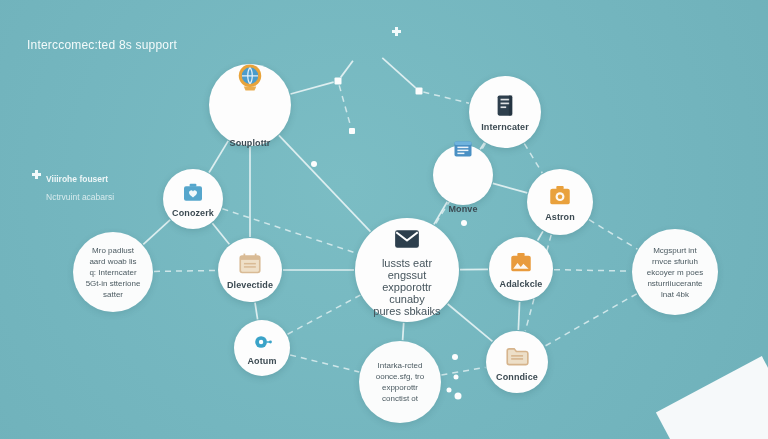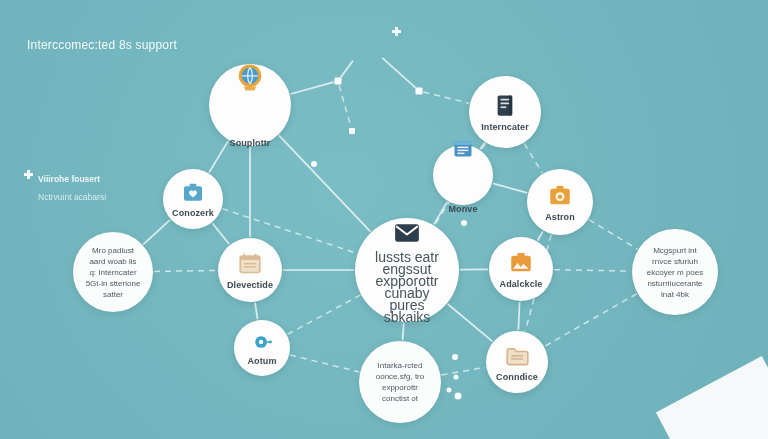--- a/index.html
+++ b/index.html
@@ -34,21 +34,21 @@
     background:#fbfcfc;
     display:flex;align-items:center;justify-content:center;
     transform:translate(-50%,-50%);
     box-shadow:0 2px 7px rgba(30,70,80,.14);
   }
   .textnode .body{
     font-size:8px;line-height:11px;color:#4b5a61;
     text-align:center;padding:0 8px;filter:blur(.45px);
   }
   .hub .hubtext{
-    font-size:14px;line-height:12px;color:#46555d;filter:blur(.4px);
+    font-size:11px;line-height:12px;color:#46555d;filter:blur(.4px);
     padding:0 10px;
   }
   .badge{
     position:absolute;width:42px;height:42px;border-radius:50%;
     background:#e8685a;color:#fff;
     display:flex;align-items:center;justify-content:center;
     font-size:15px;font-weight:bold;transform:translate(-50%,-50%);
     box-shadow:0 2px 6px rgba(40,60,70,.2);filter:blur(.2px);
   }
   .anno{position:absolute;color:#eef6f7;filter:blur(.35px);}
@@ -112,21 +112,21 @@
 
   <div class="title">Interccomec:ted 8s support</div>
 
 
   <div id="annotations">
       <div class="anno" style="left: 392px; top: 25px;">
         <div class="anno-row">
           <span class="plus"></span>
         </div>
       </div>
-      <div class="anno" style="left: 24px; top: 168px;">
+      <div class="anno" style="left: 32px; top: 168px;">
         <div class="anno-row">
           <span class="plus"></span>
           <span><span class="l1">Viiirohe fousert</span><br><span class="l2">Nctrvuint acabarsi</span></span>
         </div>
       </div>
     </div>
   <div id="nodelayer">
       <div class="node" style="left: 250px; top: 105px; height: 82px; width: 82px; gap: 43px;">
         <span class="ico"><svg width="30" height="30" viewBox="0 0 24 24">
             <circle cx="12" cy="11" r="9" fill="#e8a33a"></circle>

